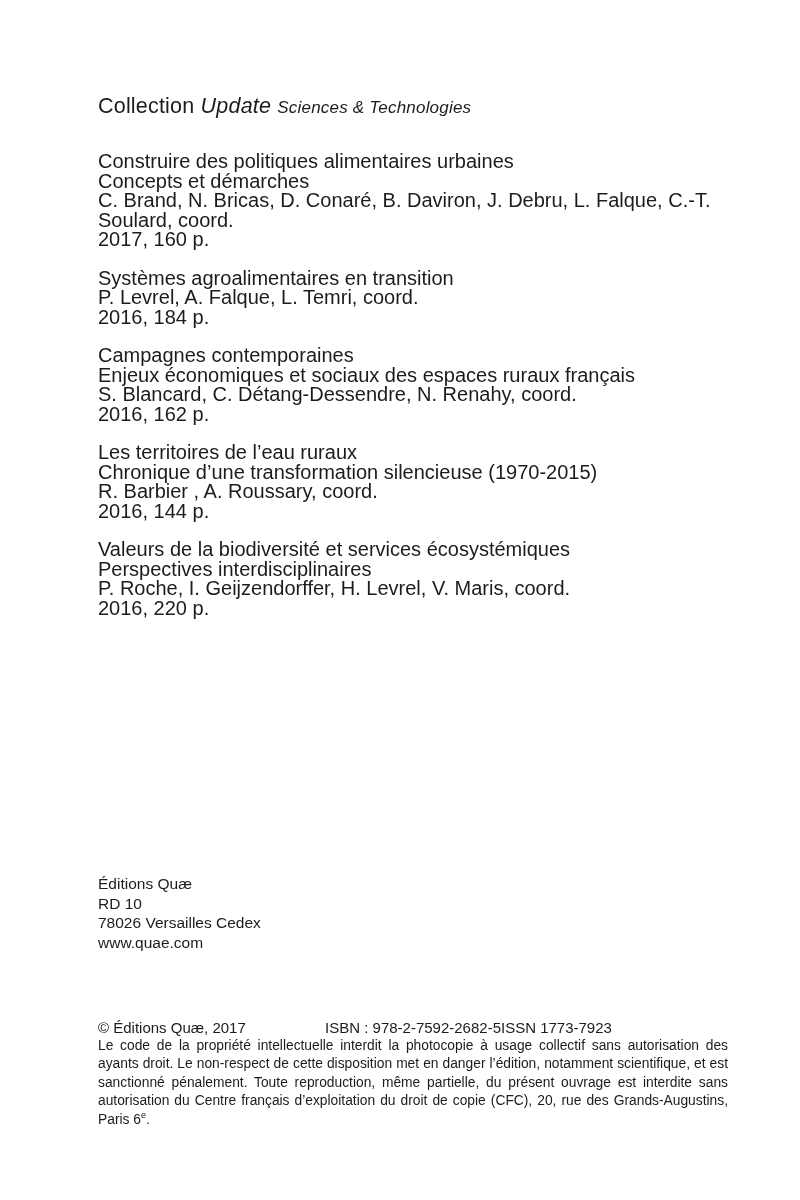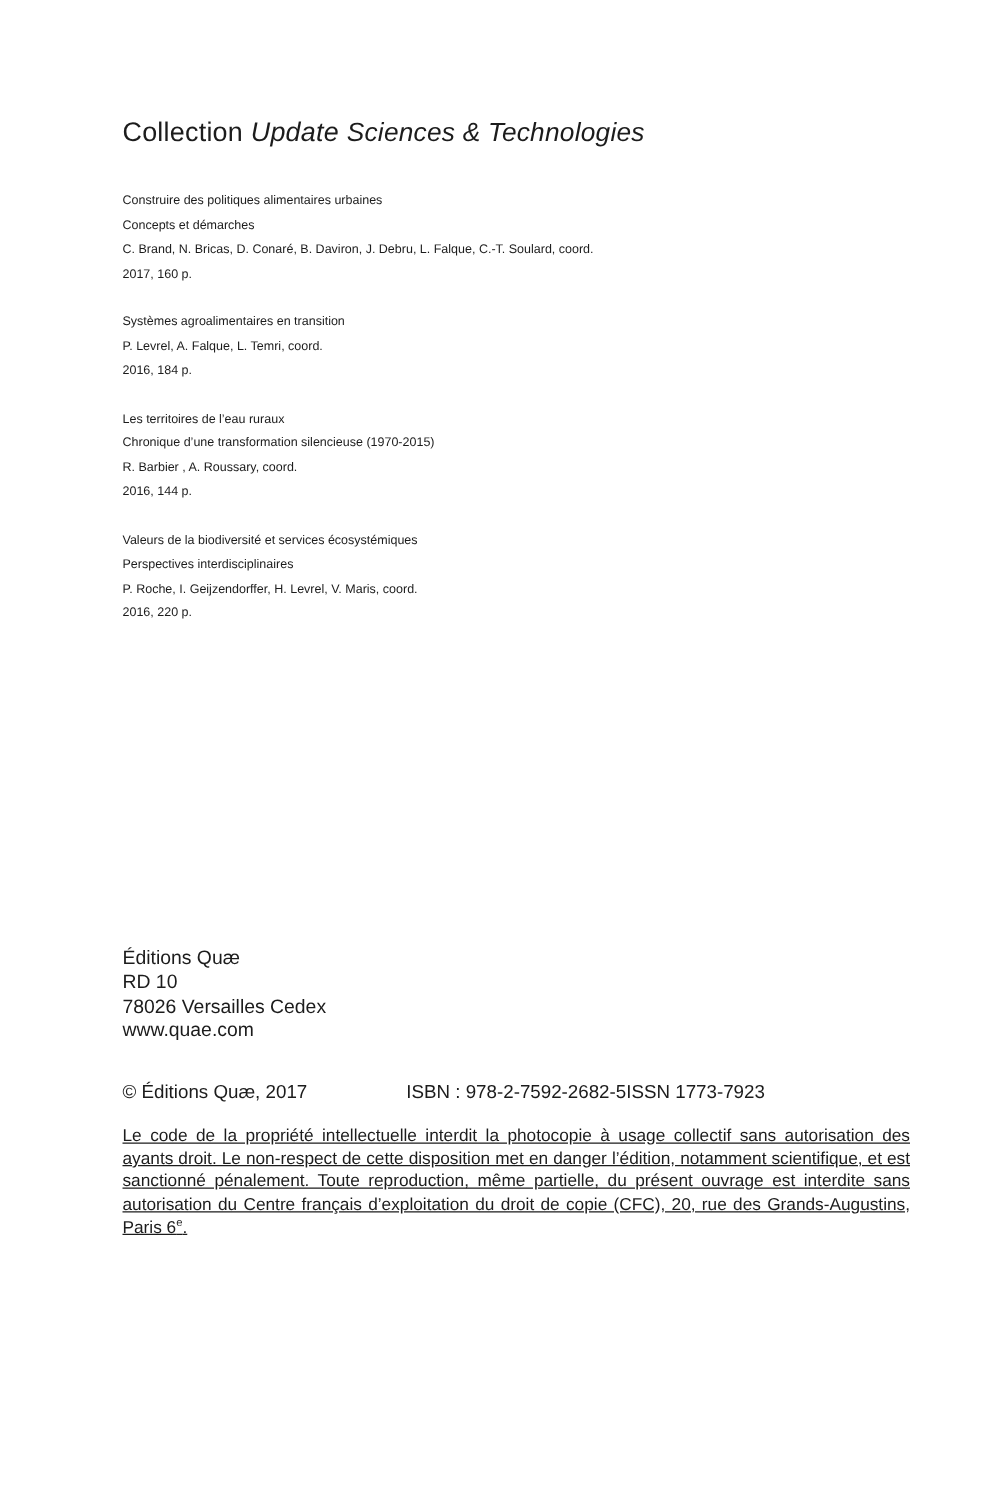--- a/index.html
+++ b/index.html
@@ -28,26 +28,26 @@
     line-height: 25px;
     letter-spacing: 0.2px;
     white-space: nowrap;
   }
   .collection-title .t-name {
     font-style: italic;
     font-size: 21.5px;
   }
   .collection-title .t-suffix {
     font-style: italic;
-    font-size: 21px;
+    font-size: 17px;
   }
   
   .book-list {
     margin-top: 32px;
-    font-size: 10px;
+    font-size: 20px;
     line-height: 19.5px;
   }
   .book {
     margin-bottom: 19px;
   }
   
   .publisher-block {
     margin-top: 256px;
     text-align: left;
     font-size: 15.5px;
@@ -55,29 +55,27 @@
   }
   
   .imprint-row {
     margin-top: 29px;
     display: flex;
     align-items: baseline;
     font-size: 15px;
     line-height: 19px;
   }
   .imprint-row .left  { flex: 1; text-align: left; }
-  .imprint-row .mid   { flex: 0 0 auto; text-align: center; }
+  .imprint-row .mid   { flex: 0 0 auto; text-align: center; margin-top: 37px; }
   .imprint-row .right { flex: 1; text-align: left; }
   
   .legal-paragraph {
-    margin-top: 17px;
     font-size: 13.8px;
     line-height: 18.4px;
     text-align: justify;
-    text-decoration: underline;
   }
   .legal-paragraph sup {
     font-size: 9px;
     line-height: 0;
     vertical-align: super;
   }
 </style>
 </head>
 <body>
 
@@ -95,20 +93,26 @@
       <div>C. Brand, N. Bricas, D. Conaré, B. Daviron, J. Debru, L. Falque, C.-T. Soulard, coord.</div>
       <div>2017, 160 p.</div>
     </div>
 
     <div class="book">
       <div>Systèmes agroalimentaires en transition</div>
       <div>P. Levrel, A. Falque, L. Temri, coord.</div>
       <div>2016, 184 p.</div>
     </div>
 
+    <div class="book">
+      <div>Campagnes contemporaines</div>
+      <div>Enjeux économiques et sociaux des espaces ruraux français</div>
+      <div>S. Blancard, C. Détang-Dessendre, N. Renahy, coord.</div>
+      <div>2016, 162 p.</div>
+    </div>
 
     <div class="book">
       <div>Les territoires de l’eau ruraux</div>
       <div>Chronique d’une transformation silencieuse (1970-2015)</div>
       <div>R. Barbier , A. Roussary, coord.</div>
       <div>2016, 144 p.</div>
     </div>
 
     <div class="book">
       <div>Valeurs de la biodiversité et services écosystémiques</div>

